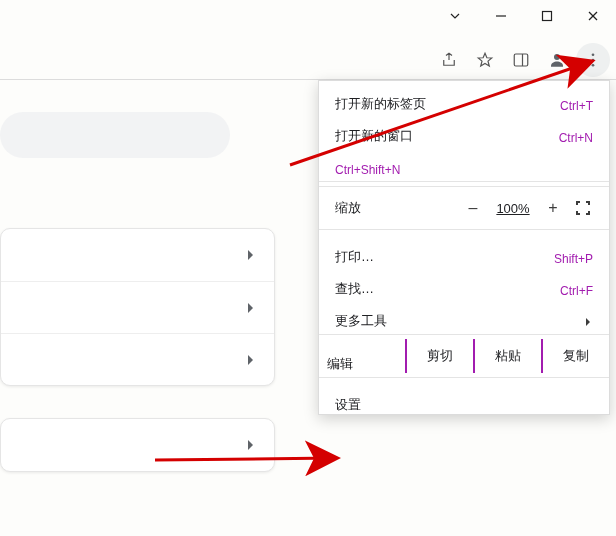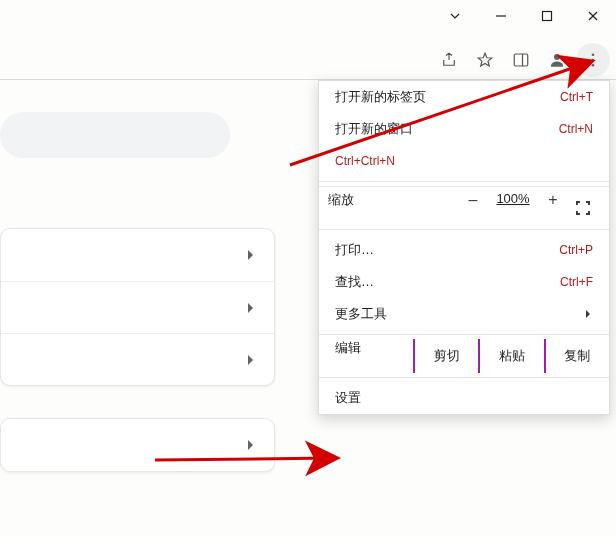--- a/index.html
+++ b/index.html
@@ -22,34 +22,34 @@
   .leftcol { position: absolute; left: 0; top: 112px; width: 280px; }
   .pill { height: 46px; width: 230px; background: #f2f3f4; border-radius: 23px; margin-bottom: 70px; }
   .cardshadow { width: 275px; border: 1px solid #e5e5e5; border-radius: 10px; box-shadow: 0 1px 3px rgba(0,0,0,0.08); padding: 0; background: #fff; }
   .cardrow { height: 52px; display: flex; align-items: center; justify-content: flex-end; padding-right: 20px; }
   .cardrow + .cardrow { border-top: 1px solid #eee; }
   .cardrow svg { width: 8px; height: 12px; fill: #5f6368; }
   .cardshadow.single { margin-top: 32px; }
 
   
   .menu-panel { position: absolute; top: 80px; right: 6px; width: 292px; background: #fff; border: 1px solid #dcdcdc; box-shadow: 0 4px 14px rgba(0,0,0,0.18); font-size: 13px; color: #202124; }
-  .mrow { height: 32px; display: flex; align-items: center; padding: 0 16px; justify-content: space-between; }
+  .mrow { height: 32px; display: flex; align-items: flex-end; padding: 0 16px; justify-content: space-between; }
   .mrow .lbl { }
-  .mrow .short { color: #b91c1c; font-size: 12px; }
+  .mrow .short { color: #a21caf; font-size: 12px; }
   .sep { height: 1px; background: #e4e4e4; margin: 4px 0; }
-  .zoomrow { height: 34px; display: flex; padding: 0 12px 0 9px; }
+  .zoomrow { height: 34px; display: flex; align-items: center; padding: 0 12px 0 16px; }
   .zoomrow .zlabel { flex: 0 0 70px; }
   .zoomrow .spacer { flex: 1; }
   .zbtn { width: 32px; text-align: center; color: #3c3c3c; font-size: 16px; cursor: pointer; }
   .zval { width: 48px; text-align: center; text-decoration: underline; }
   .fsbtn { width: 28px; display:flex; align-items:center; justify-content:center; }
   .fsbtn svg { width: 14px; height: 14px; stroke: #3c3c3c; stroke-width: 2; fill: none; }
   .submenu-caret { width: 8px; }
   .submenu-caret svg { width: 6px; height: 10px; fill: #3c3c3c; }
-  .editrow { height: 34px; display: flex; align-items: flex-start; padding-left: 16px; }
+  .editrow { height: 34px; display: flex; align-items: flex-end; padding-left: 8px; }
   .editrow .elabel { flex: 0 0 78px; }
   .editrow .ecell { flex: 1; text-align: center; border-left: 2px solid #a21caf; height: 100%; display:flex; align-items:center; justify-content:center; cursor:pointer; }
 
   
   .arrows { position: absolute; inset: 0; pointer-events: none; }
 </style>
 </head>
 <body>
 
 <div class="winbar">
@@ -141,21 +141,21 @@
 <div class="menu-panel">
   <div class="mrow">
     <span class="lbl">打开新的标签页</span>
     <span class="short">Ctrl+T</span>
   </div>
   <div class="mrow">
     <span class="lbl">打开新的窗口</span>
     <span class="short">Ctrl+N</span>
   </div>
   <div class="mrow">
-    <span class="short">Ctrl+Ctrl+N</span>
+    <span class="short">Ctrl+Shift+N</span>
   </div>
   <div class="sep"></div>
   <div class="sep"></div>
   <div class="zoomrow">
     <span class="zlabel">缩放</span>
     <span class="spacer"></span>
     <span class="zbtn">–</span>
     <span class="zval">100%</span>
     <span class="zbtn">+</span>
     <span class="fsbtn">
@@ -163,21 +163,21 @@
           <path d="M1 4V1h3"></path>
           <path d="M13 4V1h-3"></path>
           <path d="M1 10v3h3"></path>
           <path d="M13 10v3h-3"></path>
         </svg>
       </span>
   </div>
   <div class="sep"></div>
   <div class="mrow">
     <span class="lbl">打印…</span>
-    <span class="short">Ctrl+P</span>
+    <span class="short">Shift+P</span>
   </div>
   <div class="mrow">
     <span class="lbl">查找…</span>
     <span class="short">Ctrl+F</span>
   </div>
   <div class="mrow">
     <span class="lbl">更多工具</span>
     <span class="submenu-caret"><svg viewBox="0 0 6 10">
           <polygon points="1,1 5,5 1,9"></polygon>
         </svg></span>

